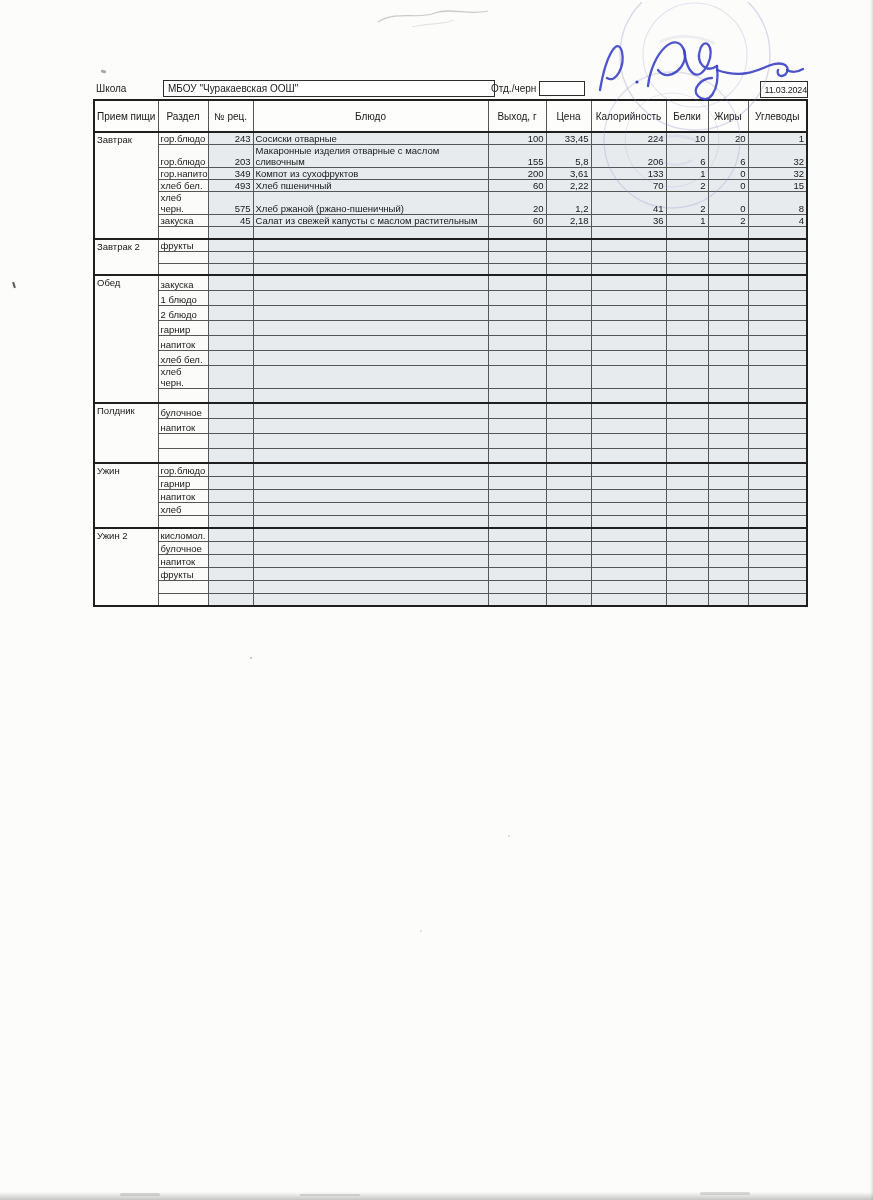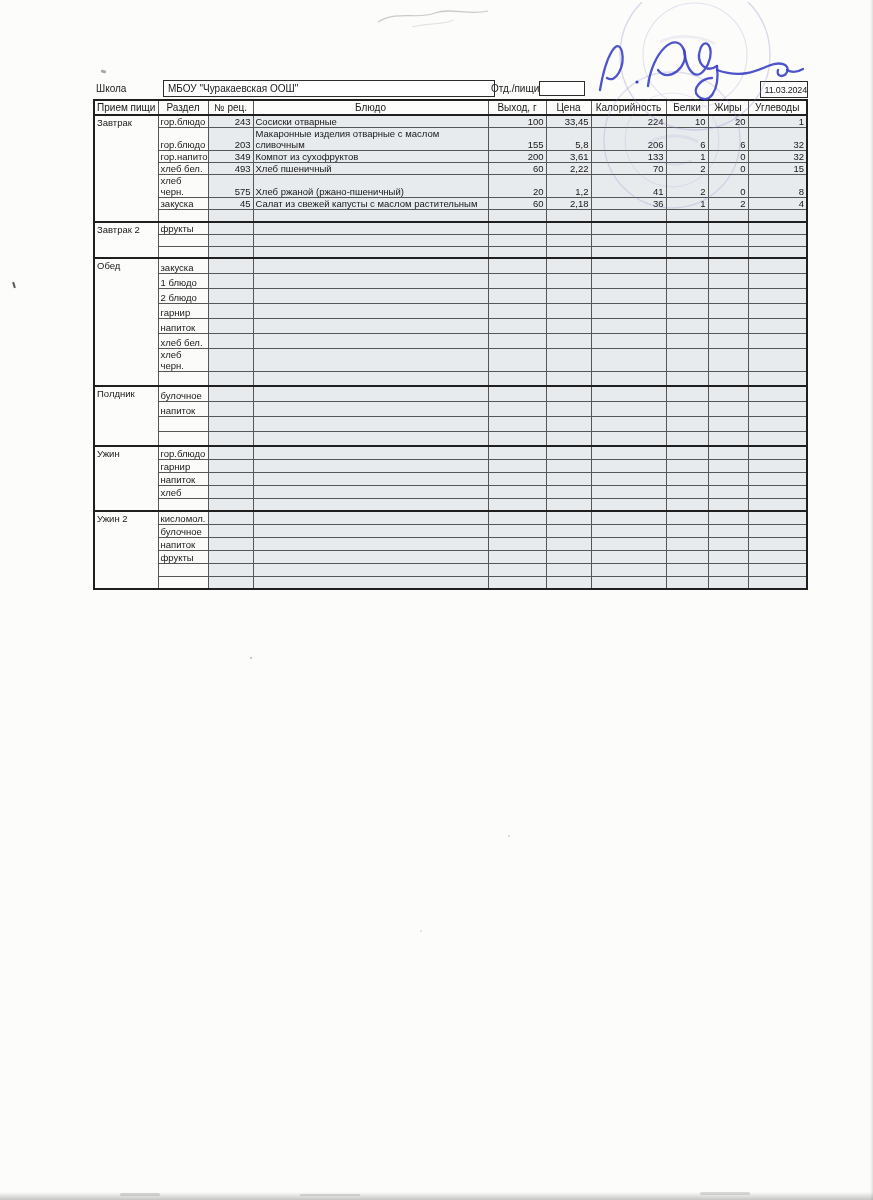--- a/index.html
+++ b/index.html
@@ -20,21 +20,21 @@
   
   #menu-table{
     position:absolute;left:93px;top:99px;width:713px;
     border-collapse:collapse;table-layout:fixed;
     border:2px solid var(--tborder,#1f1f1f);
   }
   #menu-table th,#menu-table td{
     border:1px solid #565656;padding:0 2px;box-sizing:border-box;overflow:hidden;
   }
   #menu-table th{
-    font-size:10px;font-weight:normal;height:15px;
+    font-size:10px;font-weight:normal;height:32px;
     border-bottom:2px solid var(--tborder,#1f1f1f);background:#fdfdfb;white-space:nowrap;
   }
   #menu-table td{font-size:9.5px;line-height:11px;vertical-align:bottom;background:#fbfbf9;}
   #menu-table td.shade{background:var(--shade,#e7ebee);}
   #menu-table td.meal{vertical-align:top;background:#fcfcfa;padding-top:1px;}
   #menu-table tr.sec-top td{border-top:2px solid var(--tborder,#1f1f1f);}
   .a-l{text-align:left;} .a-r{text-align:right;}
   tr.sec-0 td,tr.sec-1 td{height:12px;}
   tr.sec-2 td,tr.sec-3 td{height:15px;}
   tr.sec-4 td,tr.sec-5 td{height:13px;}
@@ -52,21 +52,21 @@
 </style>
 </head>
 <body>
 
 <div class="page">
 
   <span class="lbl" style="left:96px;top:83px;">Школа</span>
   <div class="fbox" style="left:163px;top:80px;width:332px;height:17px;">
     <span>МБОУ "Чуракаевская ООШ"</span>
   </div>
-  <span class="lbl" style="left:491px;top:83px;">Отд./пищи</span>
+  <span class="lbl" style="left:491px;top:83px;">Отд./черн</span>
   <div class="fbox" style="left:539px;top:81px;width:46px;height:15px;">
     <span></span>
   </div>
   <span class="lbl" style="left:726px;top:84px;font-size:9.5px;color:#2a2a2a;margin-left:48px;">Дата</span>
   <div class="fbox date" style="left:760px;top:81px;width:48px;height:17px;">
     <span>11.03.2024</span>
   </div>
 
   <table id="menu-table">
       <colgroup>

